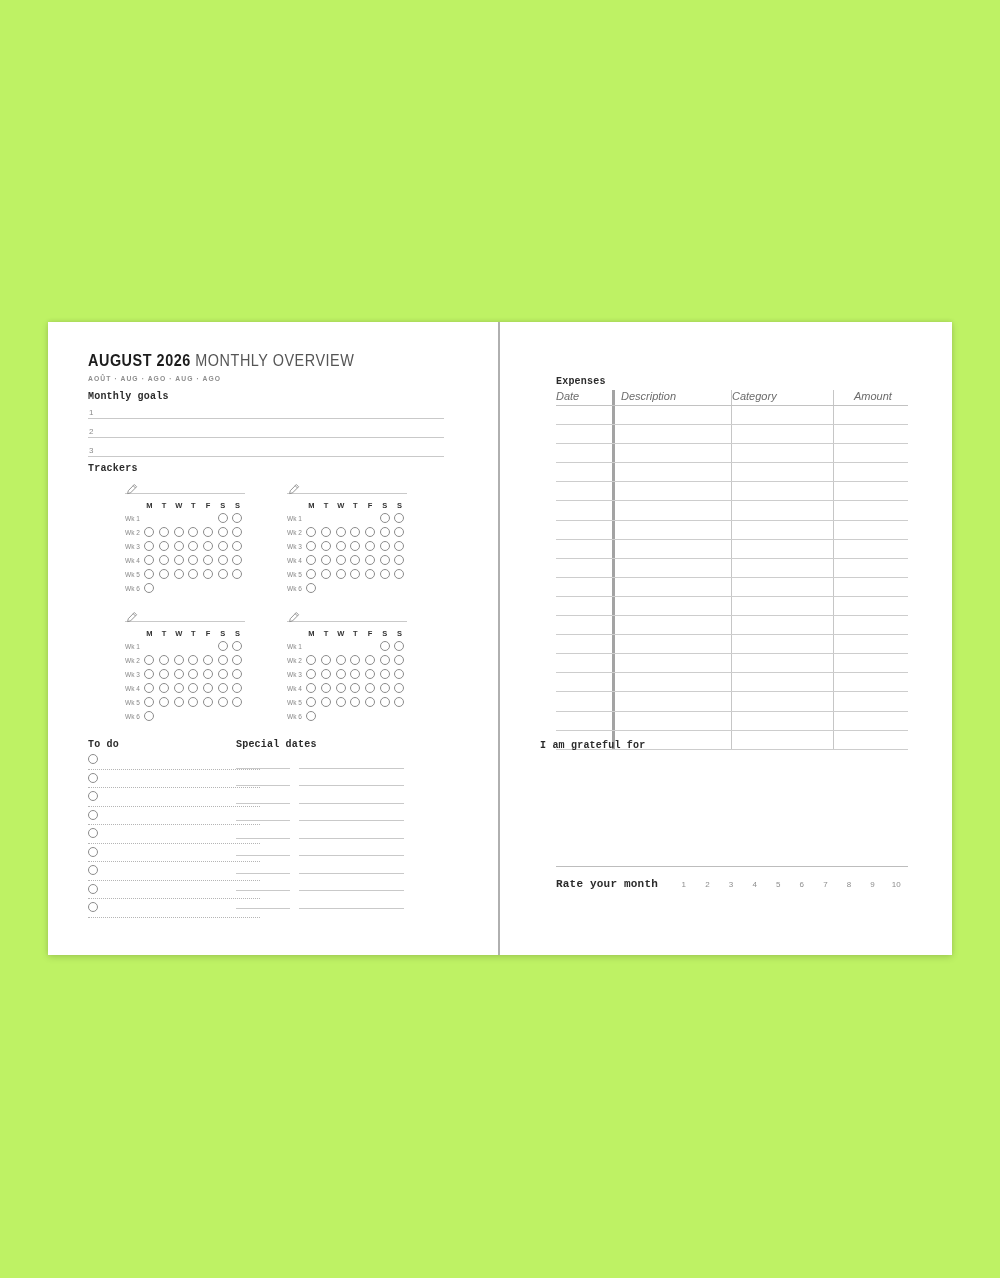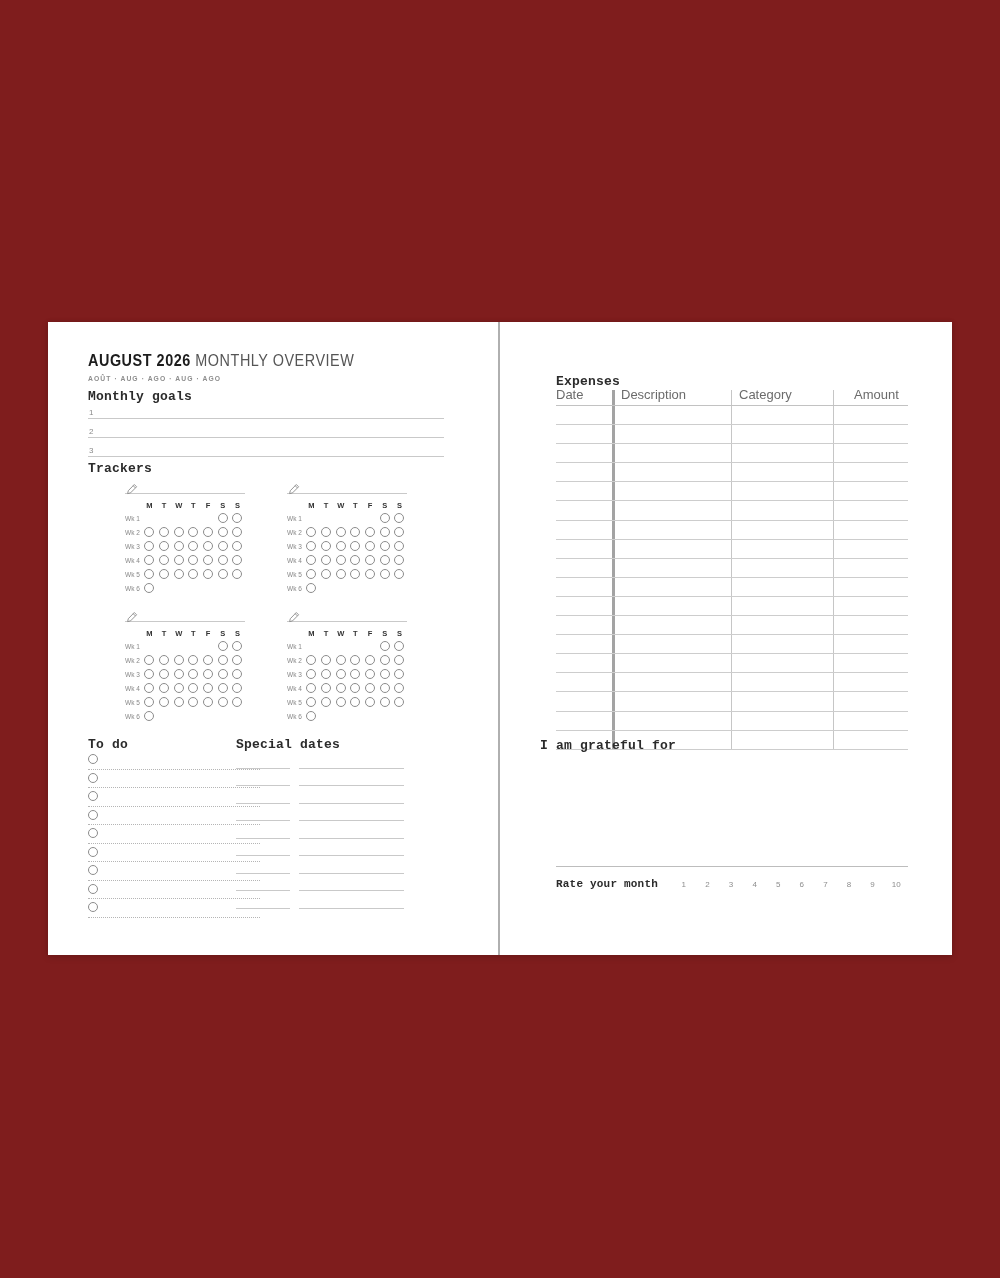--- a/index.html
+++ b/index.html
@@ -1,26 +1,26 @@
 <!DOCTYPE html>
 <html><head>
 <meta charset="utf-8">
 <style>
   html,body{margin:0;padding:0;background:#ffffff;}
-  .canvas{position:relative;width:1000px;height:1278px;background:#7f1d1d;overflow:hidden;font-family:"Liberation Sans",sans-serif;}
+  .canvas{position:relative;width:1000px;height:1278px;background:#bef264;overflow:hidden;font-family:"Liberation Sans",sans-serif;}
   .spread{position:absolute;left:48px;top:322px;width:904px;height:633px;background:#fff;
           box-shadow:0 2px 7px rgba(0,0,0,.16),0 -1px 4px rgba(0,0,0,.07);}
   .page{position:absolute;top:0;height:100%;width:452px;}
   .page.left{left:0;}
   .page.right{left:452px;}
   .spine{position:absolute;left:450px;top:0;width:2px;height:100%;z-index:2;
          background:linear-gradient(to right,#d2d2d2,#8d8d8d 50%,#d2d2d2);}
 
   .mono-head{font-family:"Liberation Mono","DejaVu Sans Mono",monospace;font-weight:700;
-             font-size:13px;color:#2b2b2b;letter-spacing:.2px;line-height:12px;}
+             font-size:10px;color:#2b2b2b;letter-spacing:.2px;line-height:12px;}
 
   
   .lp-header{position:absolute;left:40px;top:30px;transform:scaleX(.9);transform-origin:0 0;white-space:nowrap;}
   .title{font-size:16px;font-weight:700;color:#1c1c1c;letter-spacing:.6px;}
   .title .light{font-weight:400;color:#555;}
   .subtitle{margin-top:4px;font-size:7.5px;font-weight:700;color:#8d8d8d;letter-spacing:1.2px;}
 
   
   .goals{position:absolute;left:40px;top:69px;width:356px;}
   .goal-row{height:18px;position:relative;border-bottom:1px solid #c9c9c9;}
@@ -52,26 +52,26 @@
   
   .sd-section{position:absolute;left:188px;top:417px;width:168px;}
   .sd-row{height:17.5px;display:flex;align-items:stretch;gap:9px;}
   .sd-short{width:54px;border-bottom:1px solid #c9c9c9;}
   .sd-long{flex:1;border-bottom:1px solid #c9c9c9;}
 
   
   .exp-heading{position:absolute;left:56px;top:54px;}
   .exp-table{position:absolute;left:56px;top:68px;width:352px;}
   .exp-header{display:flex;height:15px;border-bottom:1px solid #c2c2c2;}
-  .exp-h{font-size:13px;color:#6b6b6b;box-sizing:border-box;display:flex;align-items:flex-end;padding-bottom:3px;}
+  .exp-h{font-size:11px;color:#6b6b6b;box-sizing:border-box;display:flex;align-items:flex-end;padding-bottom:3px;font-style:italic;}
   .exp-row{display:flex;height:18.1px;border-bottom:1px solid #cdcdcd;}
   .exp-cell{box-sizing:border-box;height:100%;}
   .c0{width:56px;flex:0 0 56px;}
   .c1{width:119px;flex:0 0 119px;border-left:3px solid #a3a3a3;padding-left:6px;}
-  .c2{width:102px;flex:0 0 102px;border-left:1px solid #c6c6c6;padding-left:7px;}
+  .c2{width:102px;flex:0 0 102px;border-left:1px solid #c6c6c6;padding-left:0;}
   .c3{width:75px;flex:0 0 75px;border-left:1px solid #c6c6c6;padding-left:20px;}
 
   .grateful-heading{position:absolute;left:40px;top:418px;}
 
   .rate-section{position:absolute;left:56px;top:544px;width:352px;border-top:1px solid #bdbdbd;
                 padding-top:11px;display:flex;align-items:baseline;}
   .rate-label{font-size:11px;}
   .rate-nums{flex:1;display:flex;margin-left:14px;}
   .rate-num{flex:1;text-align:center;font-size:8px;color:#8d8d8d;}
 </style>

